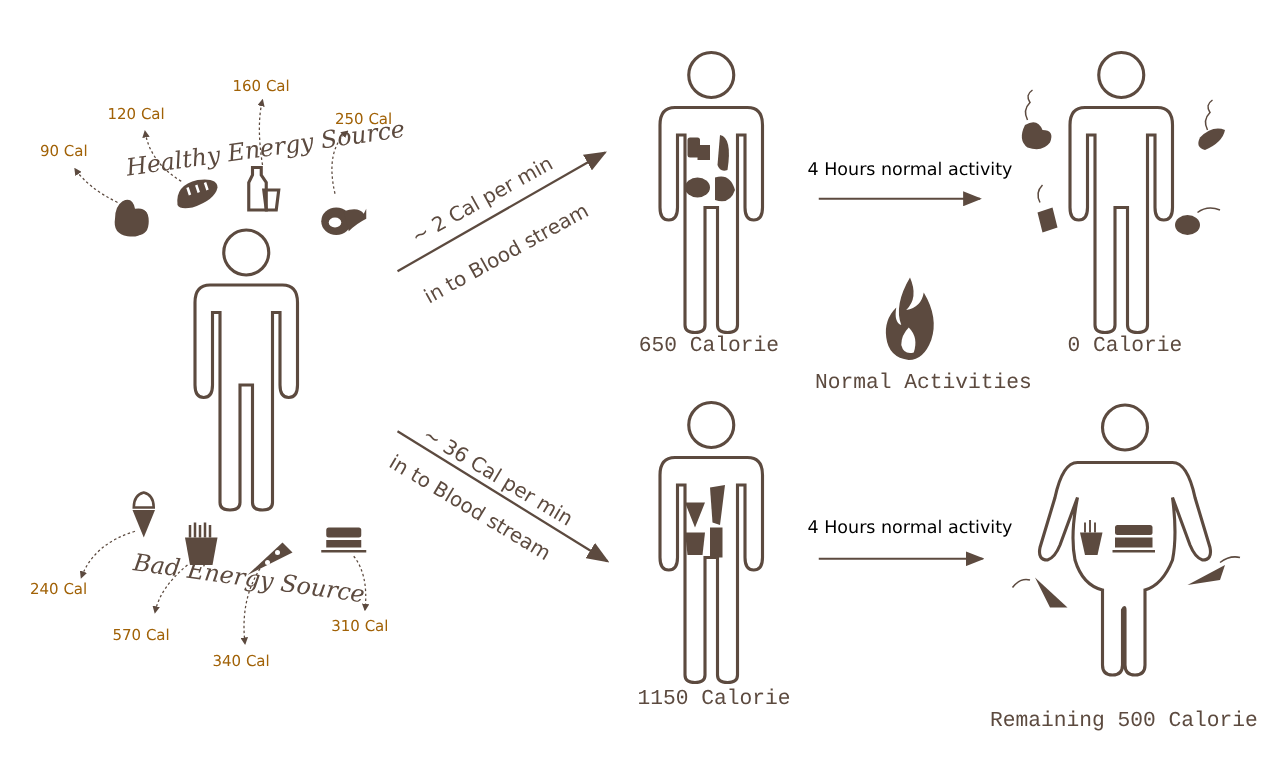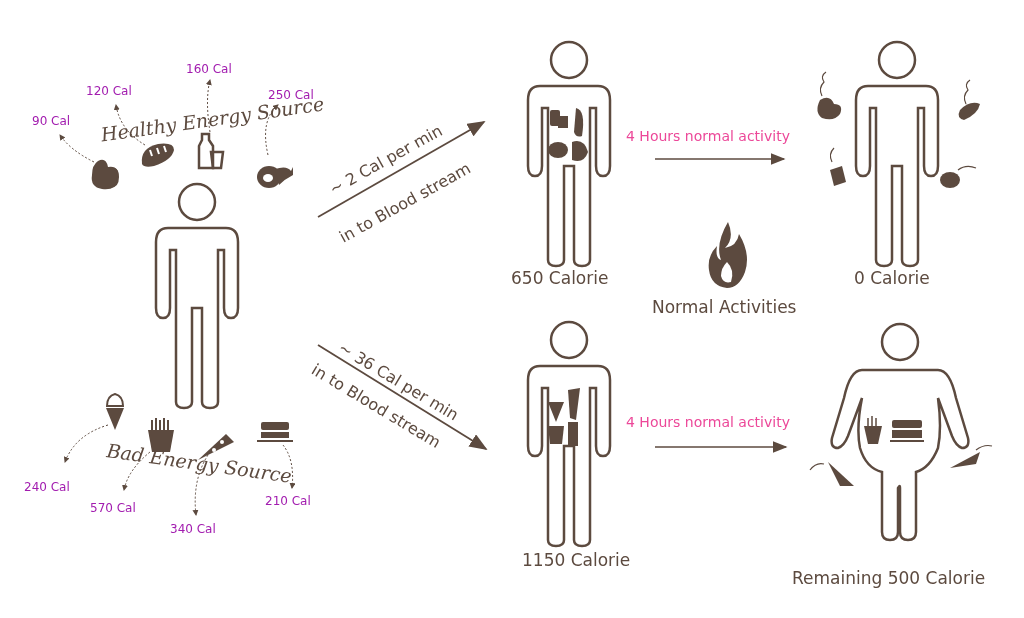--- a/index.html
+++ b/index.html
@@ -1,20 +1,20 @@
 <!DOCTYPE html>
 <html><head>
 <meta charset="utf-8">
 <style>
   html, body { margin:0; padding:0; background:#ffffff; }
   body { width:1024px; height:618px; position:relative; overflow:hidden;
          font-family:"DejaVu Sans", sans-serif; color:#5c4a3f; }
-  .cal { position:absolute; font-size:12px; color:#a21caf; white-space:nowrap; }
-  .label { position:absolute; font-size:17px; color:#5c4a3f; white-space:nowrap; }
-  .act { position:absolute; font-size:14px; color:#ec4899; white-space:nowrap; }
+  .cal { position:absolute; font-size:12px; color:#a16207; white-space:nowrap; }
+  .label { position:absolute; font-size:17px; color:#5c4a3f; white-space:nowrap;font-family:Liberation Mono, monospace; }
+  .act { position:absolute; font-size:14px; color:#000000; white-space:nowrap;margin-left:20px; }
   .script { position:absolute; font-family:"DejaVu Serif", serif; font-style:italic; font-size:19px; color:#5c4a3f; white-space:nowrap; }
   .diag { position:absolute; font-size:16px; color:#5c4a3f; white-space:nowrap; transform-origin:left top; }
   svg { position:absolute; overflow:visible; }
 </style>
 </head>
 <body>
 
 <svg width="0" height="0" style="position:absolute">
   <defs>
     <marker id="ah" markerWidth="10" markerHeight="8" refX="9" refY="4" orient="auto">
@@ -90,24 +90,24 @@
 
 <svg style="left:0;top:0" width="320" height="560">
   <g fill="none" stroke="#5c4a3f" stroke-width="1" stroke-dasharray="2,2">
     <path d="M108,425 Q75,435 65,462" marker-end="url(#ahs)"></path>
     <path d="M150,452 Q128,470 124,490" marker-end="url(#ahs)"></path>
     <path d="M208,455 Q192,480 196,515" marker-end="url(#ahs)"></path>
     <path d="M283,445 Q295,460 292,488" marker-end="url(#ahs)"></path>
   </g>
 </svg>
 
-<div class="cal" style="left:24px;top:480px">240 Cal</div>
+<div class="cal" style="left:24px;top:464px">240 Cal</div>
 <div class="cal" style="left:90px;top:501px">570 Cal</div>
 <div class="cal" style="left:170px;top:522px">340 Cal</div>
-<div class="cal" style="left:265px;top:494px">210 Cal</div>
+<div class="cal" style="left:265px;top:494px">310 Cal</div>
 
 <div class="script" style="left:106px;top:452px;transform:rotate(8deg)">Bad Energy Source</div>
 
 <svg style="left:0;top:0" width="1024" height="618">
   <line x1="318" y1="217" x2="484" y2="122" stroke="#5c4a3f" stroke-width="1.8" marker-end="url(#ah)"></line>
   <line x1="318" y1="345" x2="486" y2="449" stroke="#5c4a3f" stroke-width="1.8" marker-end="url(#ah)"></line>
   <line x1="655" y1="159" x2="784" y2="159" stroke="#5c4a3f" stroke-width="1.5" marker-end="url(#ah)"></line>
   <line x1="655" y1="447" x2="786" y2="447" stroke="#5c4a3f" stroke-width="1.5" marker-end="url(#ah)"></line>
 </svg>
 
@@ -167,21 +167,21 @@
     <circle cx="47" cy="22" r="18"></circle>
     <path d="M18,48 H76 Q88,48 88,62 V128 Q88,138 81,138 Q74,138 74,128 V70 H68 V222 Q68,228 60,228 Q52,228 52,222 V128 H42 V222 Q42,228 34,228 Q26,228 26,222 V70 H20 V128 Q20,138 13,138 Q6,138 6,128 V62 Q6,48 18,48 Z"></path>
   </g>
   <g fill="#5c4a3f">
     <path d="M26,84 H42 L34,104 Z"></path>
     <path d="M46,72 L58,70 L54,102 L48,100 Z"></path>
     <path d="M26,108 H42 L40,126 H28 Z"></path>
     <rect x="46" y="104" width="10" height="24"></rect>
   </g>
 </svg>
-<div class="label" style="left:522px;top:550px">1150 Calorie</div>
+<div class="label" style="left:510px;top:550px">1150 Calorie</div>
 
 <div class="act" style="left:626px;top:414px">4 Hours normal activity</div>
 
 <svg style="left:820px;top:318px" width="160" height="230" viewBox="0 0 160 230">
   <g fill="none" stroke="#5c4a3f" stroke-width="2.5">
     <circle cx="80" cy="24" r="18"></circle>
     <path d="M42,52 H118 Q130,52 136,80 L148,120 Q150,130 142,130 Q136,128 132,118 L118,80 Q122,110 118,130 Q110,150 96,154 V214 Q96,222 88,222 Q80,222 80,214 V170 Q80,166 78,170 V214 Q78,222 70,222 Q62,222 62,214 V154 Q46,150 40,130 Q36,110 42,80 L28,118 Q24,128 18,130 Q10,130 12,120 L24,80 Q30,52 42,52 Z"></path>
   </g>
   <g fill="#5c4a3f">
     <path d="M44,108 H62 L58,126 H48 Z"></path>

